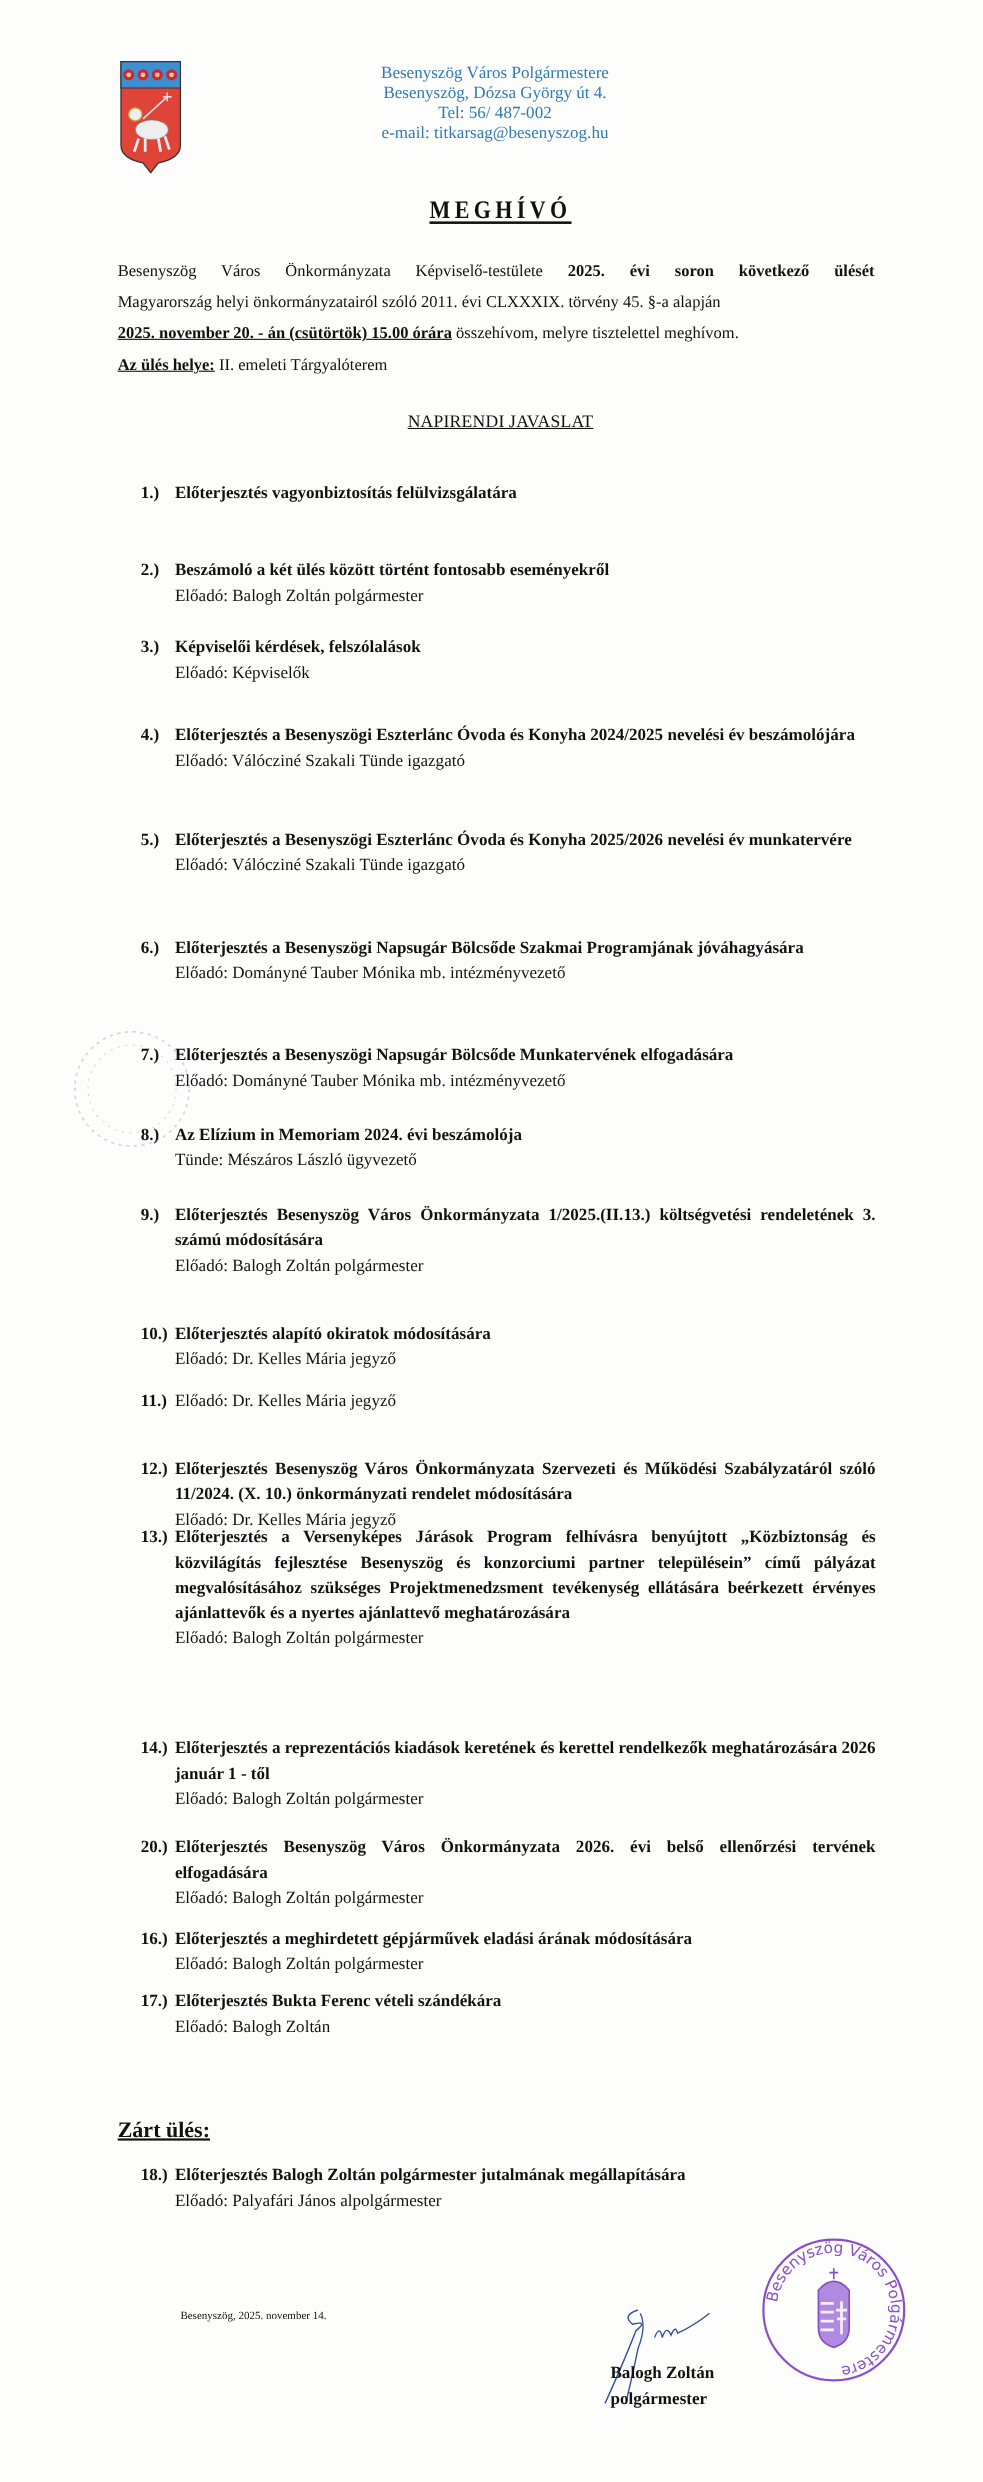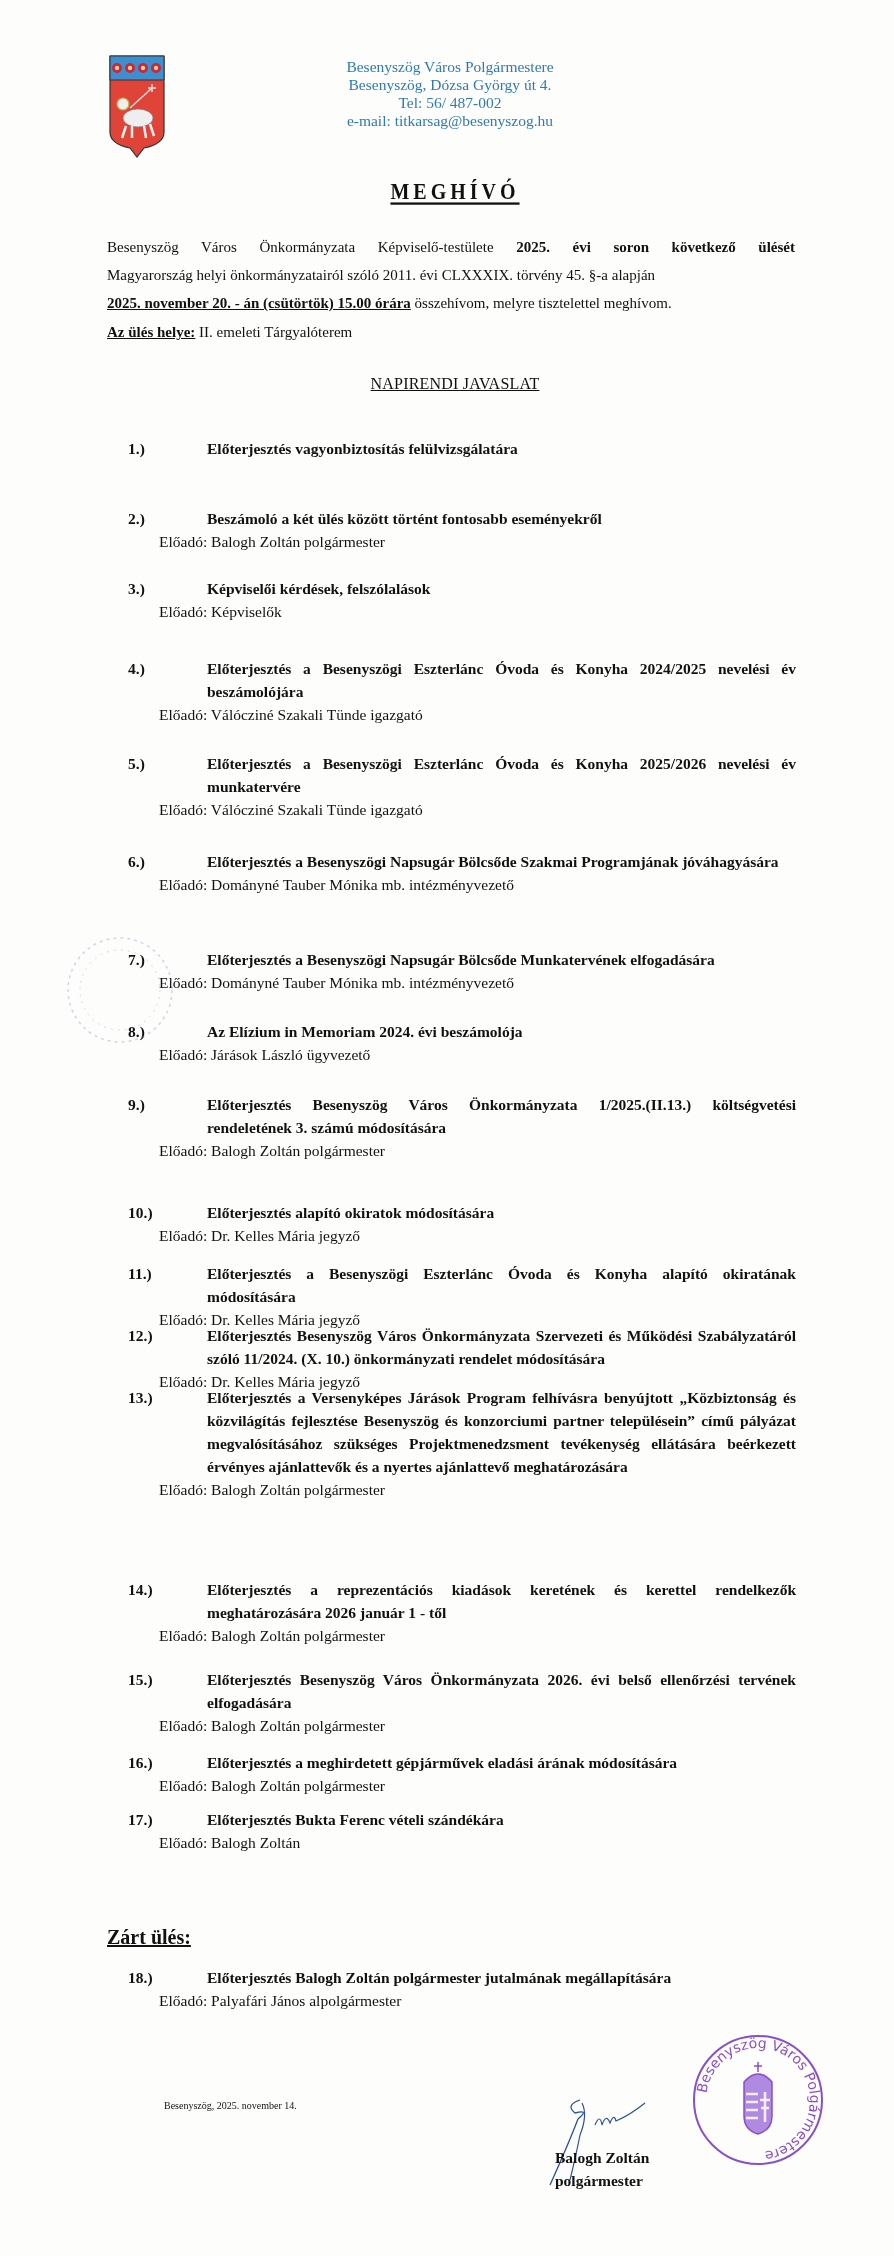--- a/index.html
+++ b/index.html
@@ -16,21 +16,21 @@
   .intro { left:107px; width:688px; font-size:15px; white-space:nowrap; }
   .intro.justify { text-align:justify; text-align-last:justify; white-space:normal; }
   .b { font-weight:bold; }
   .u { text-decoration:underline; }
   .agenda-head { left:0; width:910px; top:375px; text-align:center; font-size:16px;
                  text-decoration:underline; letter-spacing:0.2px; }
   .item { left:128px; width:668px; font-size:15.5px; line-height:23px; }
   .item .num { position:absolute; left:0; top:0; font-weight:bold; }
   .item .body { margin-left:31px; }
   .item .ttl { font-weight:bold; }
-  .item .ttl.justify { text-align:justify; text-align-last:left;margin-left:48px; }
+  .item .ttl.justify { text-align:justify; text-align-last:left; }
   .item .pres { font-weight:normal; }
   .closed { left:107px; top:1926px; font-size:20px; font-weight:bold; text-decoration:underline; }
   .date { left:164px; top:2100px; font-size:10px; }
   .signer { left:555px; top:2146px; font-size:15.5px; font-weight:bold; line-height:23px; width:112px; }
   .stamp { left:688px; top:2030px; width:140px; height:140px; }
   .sig { left:520px; top:2085px; width:140px; height:110px; }
   .faint-stamp { left:60px; top:930px; width:120px; height:120px; opacity:0.35; }
 </style>
 </head>
 <body>
@@ -122,41 +122,40 @@
       <span class="num">7.)</span>
       <div class="body">
         <div class="ttl justify">Előterjesztés a Besenyszögi Napsugár Bölcsőde Munkatervének elfogadására</div>
         <div class="pres">Előadó: Dományné Tauber Mónika mb. intézményvezető</div>
       </div>
     </div>
     <div class="abs item" style="top: 1020px;">
       <span class="num">8.)</span>
       <div class="body">
         <div class="ttl justify">Az Elízium in Memoriam 2024. évi beszámolója</div>
-        <div class="pres">Előadó: Járások László ügyvezető</div>
+        <div class="pres">Tünde: Mészáros László ügyvezető</div>
       </div>
     </div>
     <div class="abs item" style="top: 1093px;">
       <span class="num">9.)</span>
       <div class="body">
         <div class="ttl justify">Előterjesztés Besenyszög Város Önkormányzata 1/2025.(II.13.) költségvetési rendeletének 3. számú módosítására</div>
         <div class="pres">Előadó: Balogh Zoltán polgármester</div>
       </div>
     </div>
     <div class="abs item" style="top: 1201px;">
       <span class="num">10.)</span>
       <div class="body">
         <div class="ttl justify">Előterjesztés alapító okiratok módosítására</div>
         <div class="pres">Előadó: Dr. Kelles Mária jegyző</div>
       </div>
     </div>
     <div class="abs item" style="top: 1262px;">
       <span class="num">11.)</span>
       <div class="body">
-        <div class="ttl justify">Előterjesztés a Besenyszögi Eszterlánc Óvoda és Konyha alapító okiratának módosítására</div>
         <div class="pres">Előadó: Dr. Kelles Mária jegyző</div>
       </div>
     </div>
     <div class="abs item" style="top: 1324px;">
       <span class="num">12.)</span>
       <div class="body">
         <div class="ttl justify">Előterjesztés Besenyszög Város Önkormányzata Szervezeti és Működési Szabályzatáról szóló 11/2024. (X. 10.) önkormányzati rendelet módosítására</div>
         <div class="pres">Előadó: Dr. Kelles Mária jegyző</div>
       </div>
     </div>
@@ -168,21 +167,21 @@
       </div>
     </div>
     <div class="abs item" style="top: 1578px;">
       <span class="num">14.)</span>
       <div class="body">
         <div class="ttl justify">Előterjesztés a reprezentációs kiadások keretének és kerettel rendelkezők meghatározására 2026 január 1 - től</div>
         <div class="pres">Előadó: Balogh Zoltán polgármester</div>
       </div>
     </div>
     <div class="abs item" style="top: 1668px;">
-      <span class="num">15.)</span>
+      <span class="num">20.)</span>
       <div class="body">
         <div class="ttl justify">Előterjesztés Besenyszög Város Önkormányzata 2026. évi belső ellenőrzési tervének elfogadására</div>
         <div class="pres">Előadó: Balogh Zoltán polgármester</div>
       </div>
     </div>
     <div class="abs item" style="top: 1751px;">
       <span class="num">16.)</span>
       <div class="body">
         <div class="ttl justify">Előterjesztés a meghirdetett gépjárművek eladási árának módosítására</div>
         <div class="pres">Előadó: Balogh Zoltán polgármester</div>

